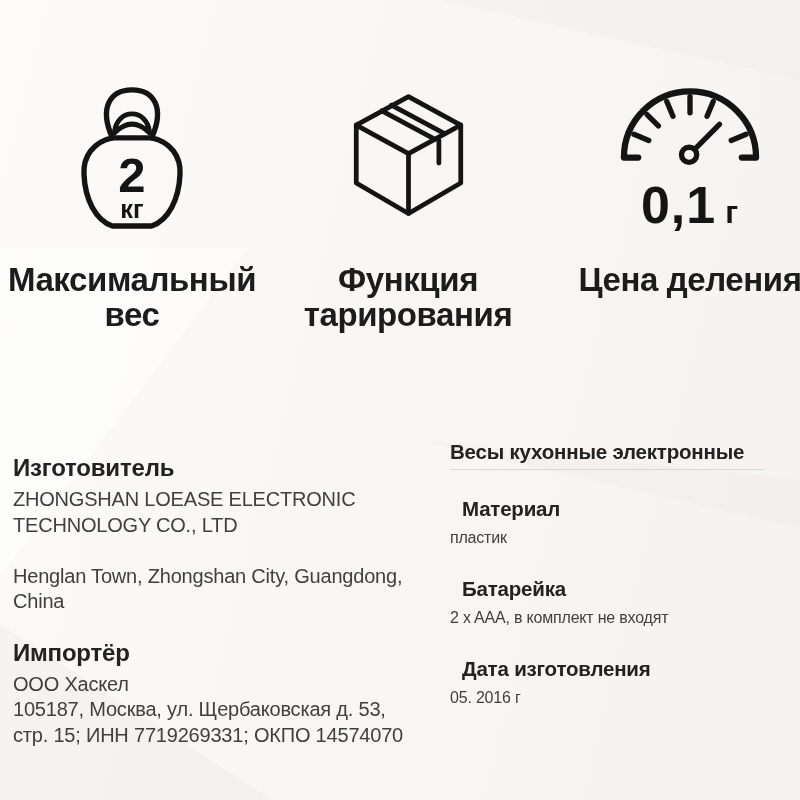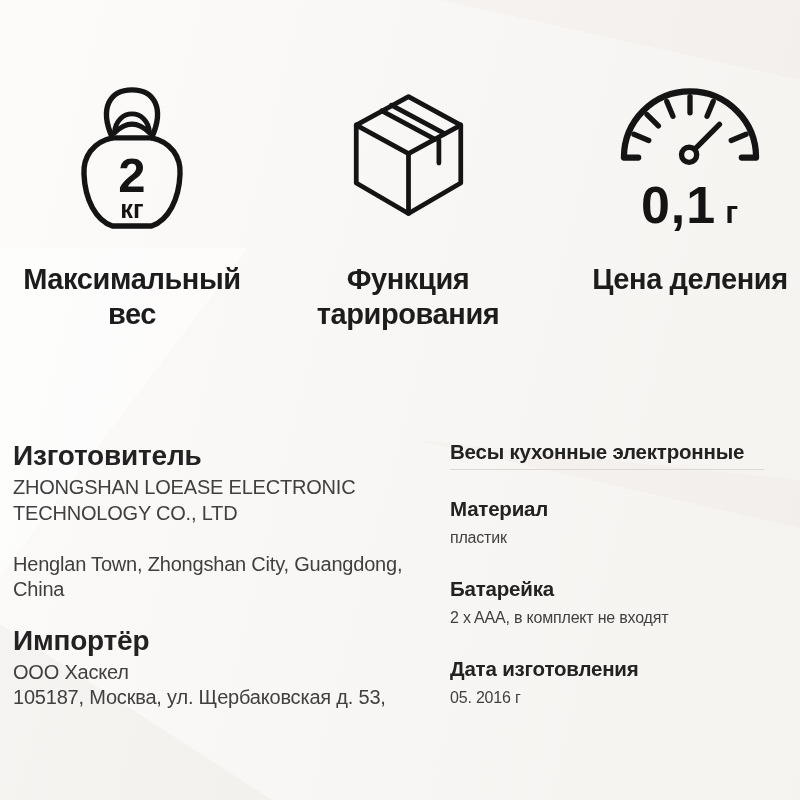--- a/index.html
+++ b/index.html
@@ -28,40 +28,40 @@
   .feature-3 svg { width:152px; height:100px; margin-top:0; }
 
   svg .stroke { fill:none; stroke:#141414; stroke-linejoin:round; stroke-linecap:round; }
   svg text { font-family:"Liberation Sans","DejaVu Sans",sans-serif; font-weight:700; fill:#141414; }
 
   .gauge-value { margin-top:8px; font-weight:700; color:#141414; letter-spacing:1px; }
   .gauge-value .num  { font-size:52px; line-height:54px; }
   .gauge-value .unit { font-size:31px; margin-left:9px; }
 
   .caption { position:absolute; top:192px; left:0; width:100%;
-             font-size:29px; font-weight:700; line-height:35px;
+             font-size:33px; font-weight:700; line-height:35px;
              letter-spacing:-0.4px; color:#1c1c1c; }
 
   
   .details { position:absolute; top:440px; left:0; width:800px; color:#404040; }
   .col-left  { position:absolute; left:13px;  top:0; width:436px; }
   .col-right { position:absolute; left:450px; top:0; width:314px; }
 
-  .block-heading { font-size:28px; line-height:24px; font-weight:700;
-                   color:#222; margin:4px 0 7px; letter-spacing:-0.2px; }
+  .block-heading { font-size:24px; line-height:24px; font-weight:700;
+                   color:#222; margin:16px 0 7px; letter-spacing:-0.2px; }
   .lines { font-size:20px; line-height:25.5px; letter-spacing:-0.2px; }
   .importer-block { margin-top:26px; }
 
   .product-title { font-size:20.5px; line-height:24px; font-weight:700;
                    color:#222; margin:0; letter-spacing:-0.2px; }
   .divider { border:none; border-top:1.5px solid #dcd9d4; margin:5px 0 0; }
 
   .spec { margin-top:27px; }
   .spec-label { font-size:20.5px; line-height:24px; font-weight:700;
-                color:#222; margin:0 0 4px; letter-spacing:-0.2px; }
+                color:#222; margin:0 12px 4px; letter-spacing:-0.2px; }
   .spec-value { font-size:16px; line-height:25px; margin:0; letter-spacing:-0.2px; }
 </style>
 </head>
 <body>
 
 <div class="page">
   <div class="facet facet-a"></div>
   <div class="facet facet-b"></div>
   <div class="facet facet-c"></div>
   <div class="facet facet-d"></div>
@@ -140,20 +140,21 @@
           <span>Henglan Town, Zhongshan City, Guangdong,</span><br>
           <span>China</span>
         </div>
       </div>
 
       <div class="importer-block">
         <h3 class="block-heading">Импортёр</h3>
         <div class="lines">
           <span>ООО Хаскел</span><br>
           <span>105187, Москва, ул. Щербаковская д. 53,</span><br>
+          <span>стр. 15; ИНН 7719269331; ОКПО 14574070</span>
         </div>
       </div>
     </div>
 
     <div class="col-right">
       <h3 class="product-title">Весы кухонные электронные</h3>
       <hr class="divider">
 
       <div class="spec">
         <h4 class="spec-label">Материал</h4>

